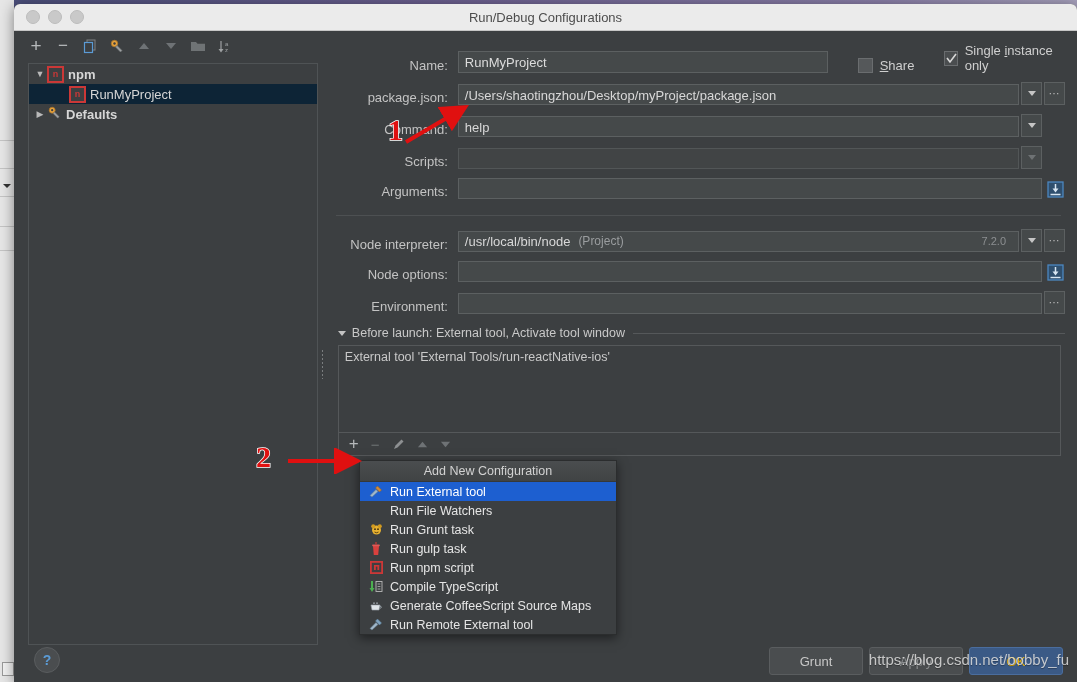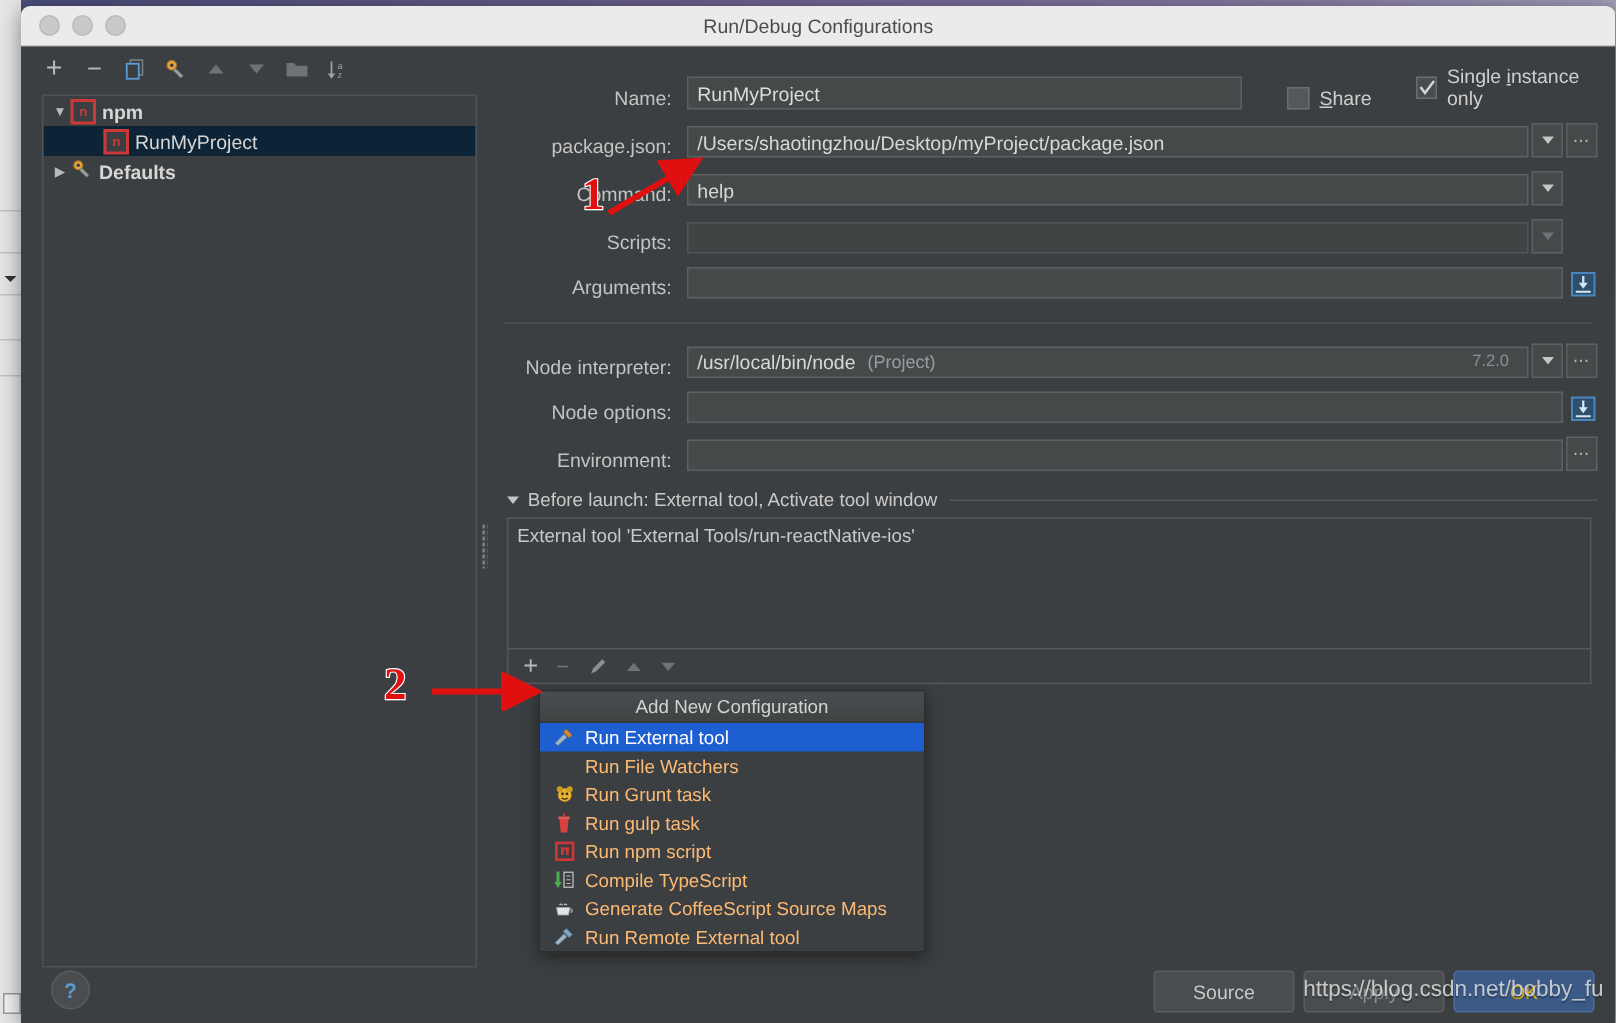--- a/index.html
+++ b/index.html
@@ -195,21 +195,21 @@
     z-index: 40;
   }
   .menu-header {
     height: 20px; line-height: 20px; text-align: center;
     color: #d2d2d2; font-size: 12.5px;
     background: linear-gradient(#4a4d4f, #404344);
     border-bottom: 1px solid #35383a;
   }
   .menu-item {
     height: 19px; display: flex; align-items: center;
-    color: #fdba74; font-size: 12.5px; padding-left: 8px;
+    color: #e5e5e5; font-size: 12.5px; padding-left: 8px;
   }
   .menu-item.active { background: #1d5fd0; color: #ffffff; }
   .mi-icon {
     width: 16px; height: 14px; margin-right: 6px;
     display: flex; align-items: center; justify-content: center; flex-shrink: 0;
   }
 
   
   .btn-bar {
     position: absolute; right: 14px; bottom: 8px;
@@ -549,21 +549,21 @@
           <svg width="14" height="13" viewBox="0 0 14 13">
             <path d="M1 10.5 L7 4.5 L9 6.5 L3 12 Z" fill="#9fb6c9" stroke="#5f7a8f" stroke-width="0.5"></path>
             <path d="M8.5 1 L12.5 5 L10.5 7 L6.5 3 Z" fill="#7fa3c0" stroke="#5a7d9a" stroke-width="0.5"></path>
           </svg>
         </span>
         <span>Run Remote External tool</span>
       </div>
     </div>
 
     <div class="btn-bar">
-      <div class="dlg-btn">Source</div>
+      <div class="dlg-btn">Grunt</div>
       <div class="dlg-btn dim">Apply</div>
       <div class="dlg-btn primary">OK</div>
     </div>
 
   </div>
 </div>
 
 <div class="watermark">https://blog.csdn.net/bobby_fu</div>
 
 <div class="anno" style="left:388px;top:113px;">

